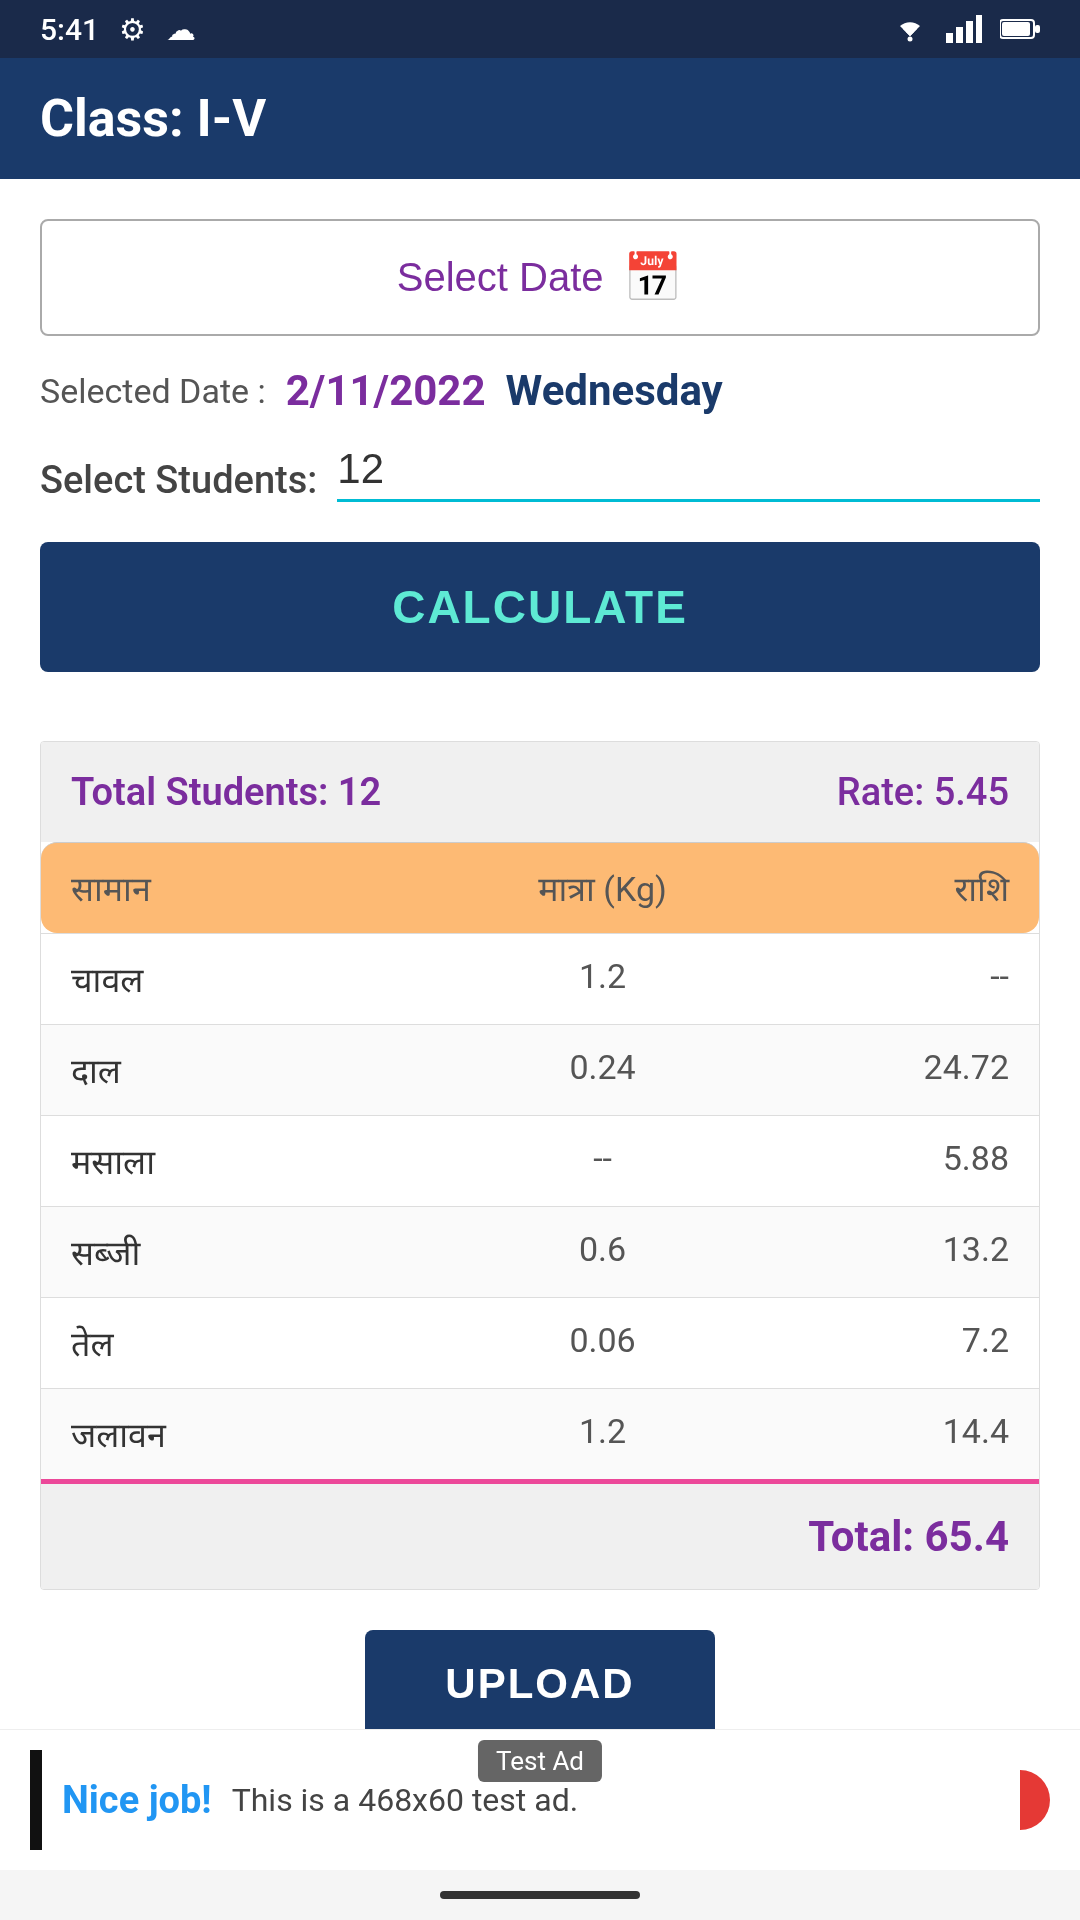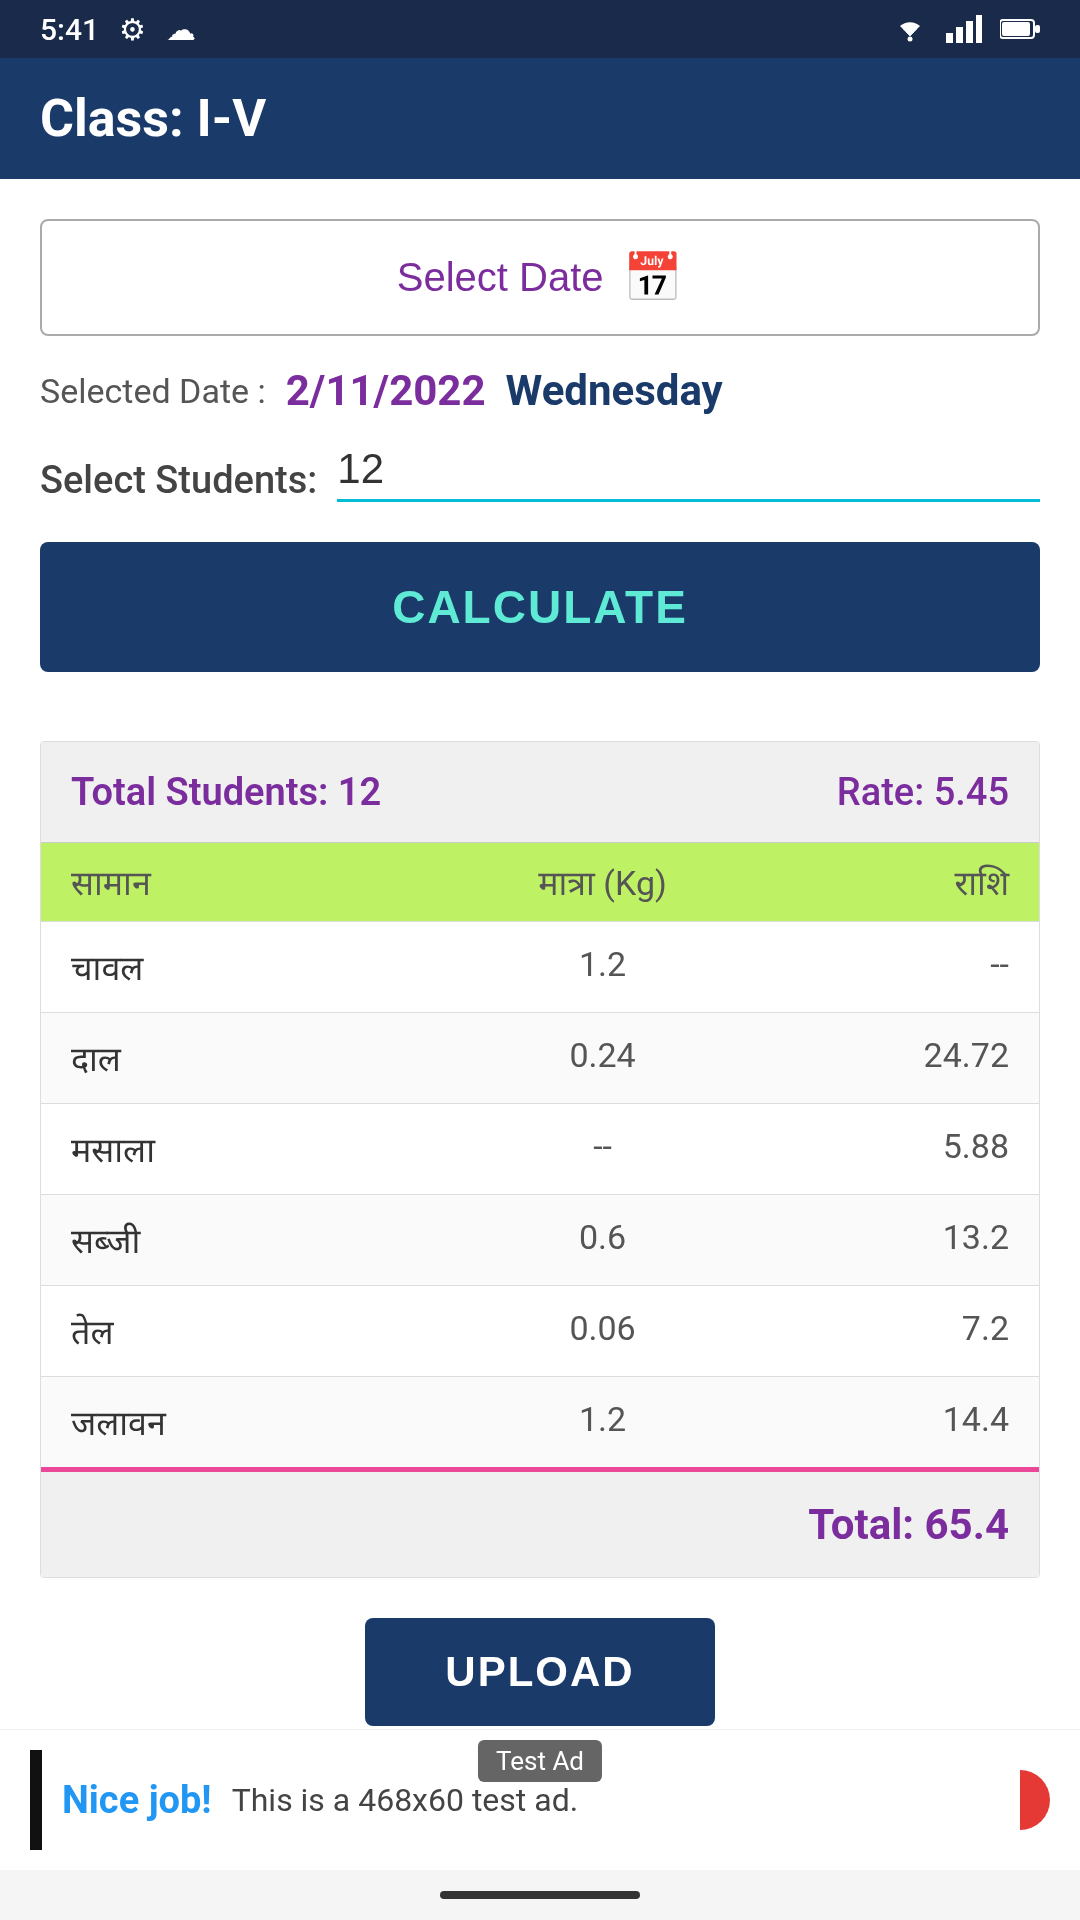--- a/index.html
+++ b/index.html
@@ -154,23 +154,24 @@
       font-weight: 600;
     }
     .results-header-rate {
       font-size: 38px;
       color: #7b2d9e;
       font-weight: 500;
     }
 
     .table-header-row {
       display: flex;
-      background: #bef264;
-      padding: 16px 30px;
+      background: #fdba74;
+      padding: 22px 30px;
       border-top: 1px solid #ccc;
+      border-radius: 16px;
     }
     .col-saman { flex: 1.2; font-size: 34px; color: #555; }
     .col-matra { flex: 1; font-size: 34px; color: #555; text-align: center; }
     .col-rashi { flex: 0.8; font-size: 34px; color: #555; text-align: right; }
 
     .table-row {
       display: flex;
       padding: 22px 30px;
       border-top: 1px solid #ddd;
       background: white;

